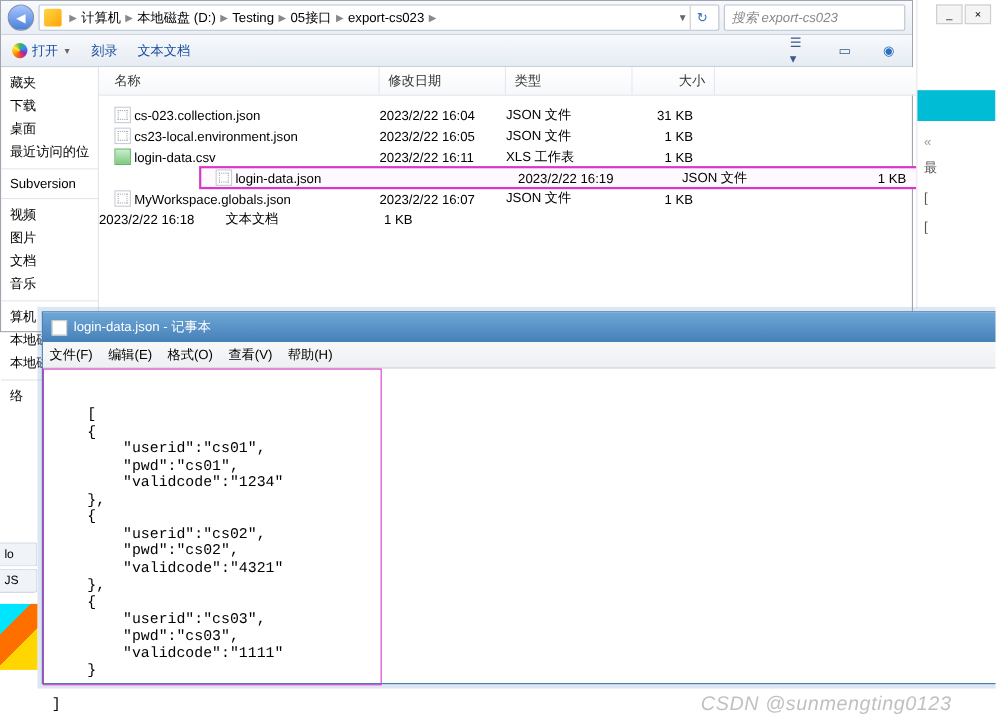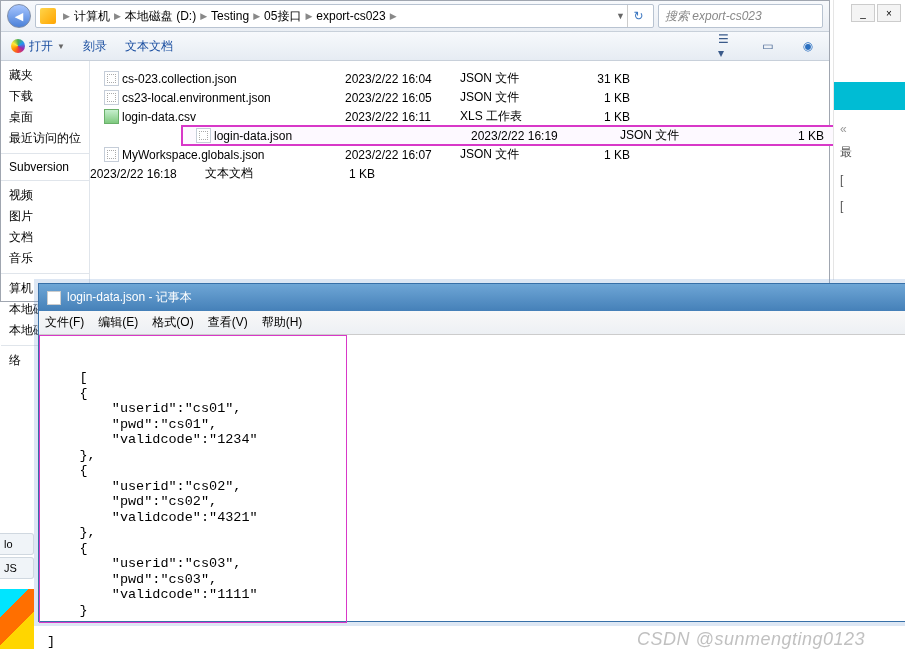--- a/index.html
+++ b/index.html
@@ -264,21 +264,21 @@
       background: #00bcd4;
       margin: 0 -4px;
     }
     .rs-mid { padding: 12px 2px; color: #555; }
     .rs-chev { color: #999; margin-bottom: 8px; }
     
     
     .left-bottom {
       position: absolute;
       left: 0;
-      top: 533px;
+      top: 493px;
       width: 34px;
     }
     .lb-item {
       padding: 4px;
       background: #f0f4f8;
       border: 1px solid #d0d8e0;
       border-left: none;
       border-radius: 0 3px 3px 0;
       margin-bottom: 2px;
       font-size: 11px;
@@ -361,20 +361,26 @@
       <div class="sidebar-item sub">文档</div>
       <div class="sidebar-item sub">音乐</div>
       <div class="sidebar-sep"></div>
       <div class="sidebar-item">算机</div>
       <div class="sidebar-item sub">本地磁</div>
       <div class="sidebar-item sub">本地磁</div>
       <div class="sidebar-sep"></div>
       <div class="sidebar-item">络</div>
     </div>
     <div class="file-list">
+      <div class="fl-header">
+        <div class="col-name">名称</div>
+        <div class="col-date">修改日期</div>
+        <div class="col-type">类型</div>
+        <div class="col-size">大小</div>
+      </div>
       <div class="fl-rows" id="fl-rows">
           <div class="file-row">
             <div class="col-name">
               <span class="file-icon json"></span>
               <span>cs-023.collection.json</span>
             </div>
             <div class="col-date">2023/2/22 16:04</div>
             <div class="col-type">JSON 文件</div>
             <div class="col-size">31 KB</div>
           </div>

